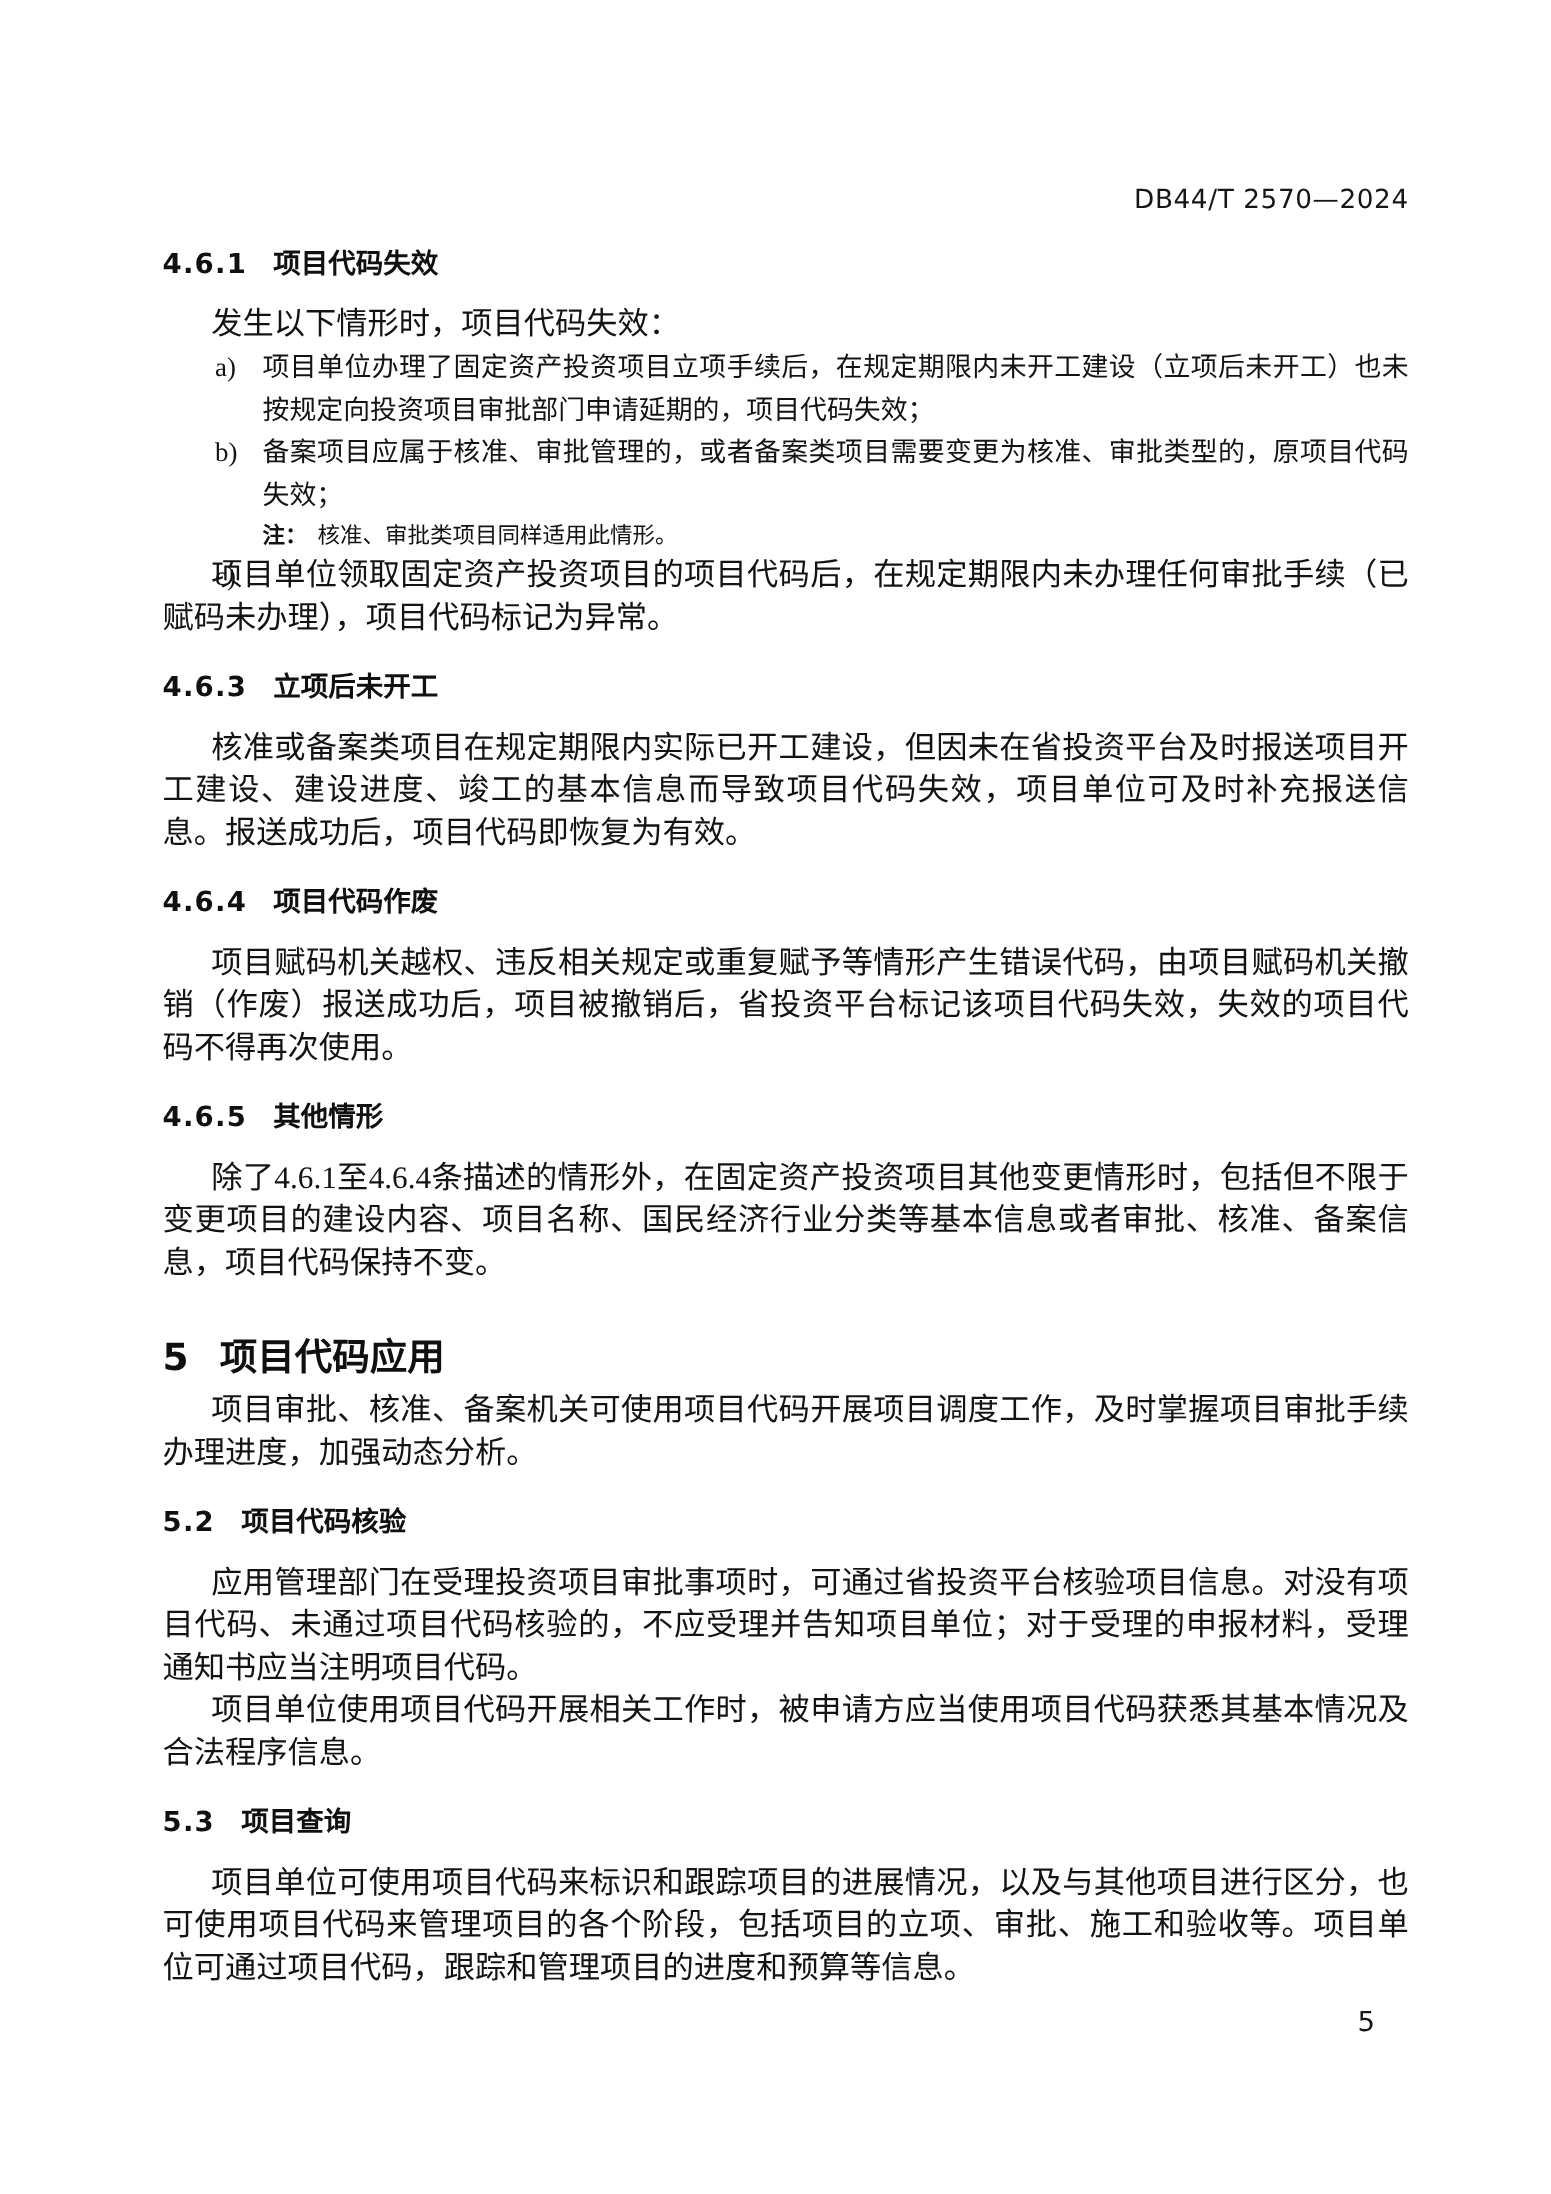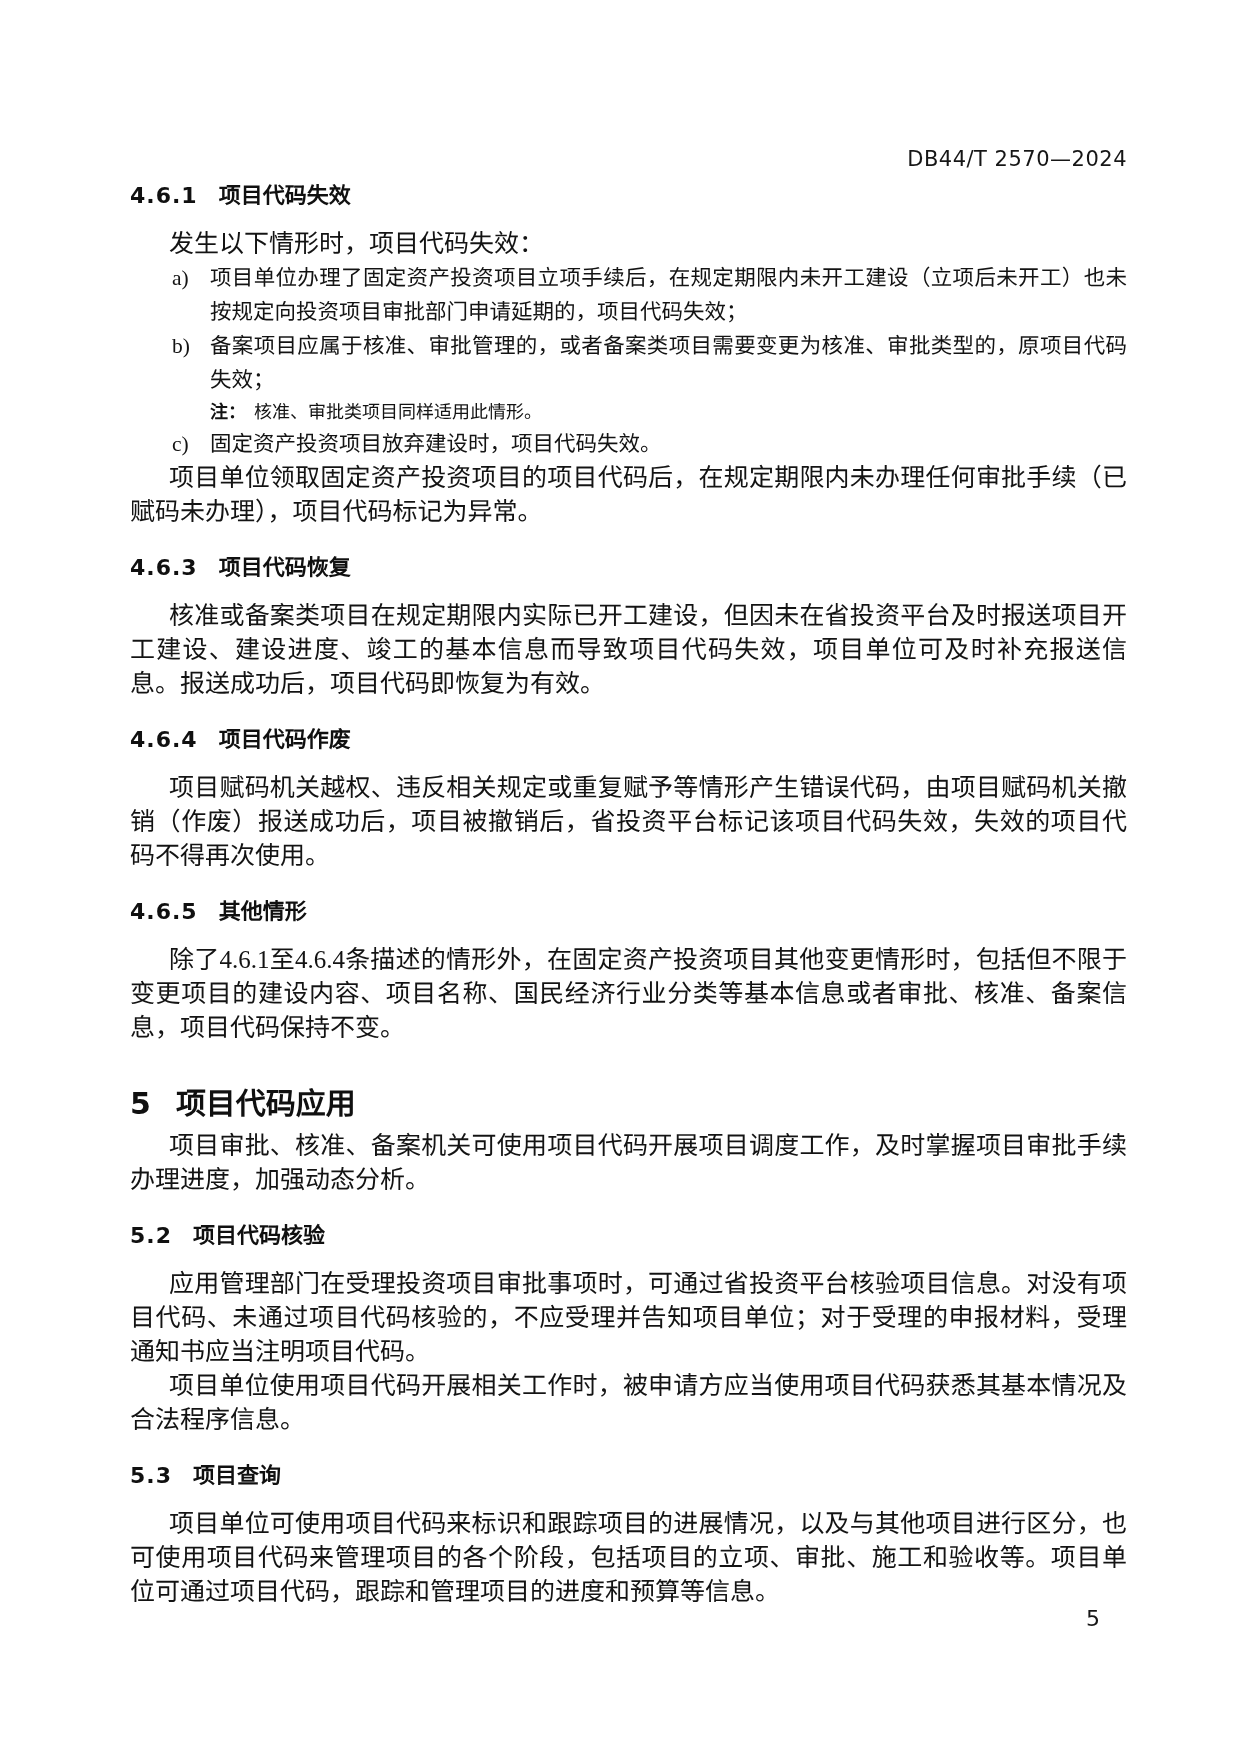--- a/index.html
+++ b/index.html
@@ -34,21 +34,21 @@
     width: 997px;
   }
   .sub-heading {
     font-family: "DejaVu Sans", "Liberation Sans", sans-serif;
     font-weight: bold;
     font-size: 22px;
     line-height: 26px;
     margin: 26px 0 18px 0;
     color: #101010;
   }
-  .sub-heading:first-child { margin-top: 0; }
+  .sub-heading:first-child { margin-top: 16px; }
   .clause-heading {
     font-family: "DejaVu Sans", "Liberation Sans", sans-serif;
     font-weight: bold;
     font-size: 30px;
     line-height: 26px;
     margin: 46px 0 12px 0;
     color: #101010;
   }
   .h-num { margin-right: 21px; letter-spacing: 1px; }
   .clause-heading .h-num { margin-right: 24px; }
@@ -99,23 +99,23 @@
 
 <div class="page">
   <div class="running-header">DB44/T 2570—2024</div>
 
   <main class="doc-body" id="doc-body">
       <div class="sub-heading"><span class="h-num">4.6.1</span><span class="h-title">项目代码失效</span></div>
       <p class="para">发生以下情形时，项目代码失效：</p>
       <div class="list-item"><span class="li-marker">a)</span><span class="li-text">项目单位办理了固定资产投资项目立项手续后，在规定期限内未开工建设（立项后未开工）也未按规定向投资项目审批部门申请延期的，项目代码失效；</span></div>
       <div class="list-item"><span class="li-marker">b)</span><span class="li-text">备案项目应属于核准、审批管理的，或者备案类项目需要变更为核准、审批类型的，原项目代码失效；</span></div>
       <div class="note-line"><span class="note-label">注：</span><span class="note-text">核准、审批类项目同样适用此情形。</span></div>
-      <div class="list-item"><span class="li-marker">c)</span><span class="li-text">固定资产投资项目放弃建设时，项目代码失效。</span></div>
+      <div class="list-item"><span class="li-marker">c)</span></div>
       <p class="para">项目单位领取固定资产投资项目的项目代码后，在规定期限内未办理任何审批手续（已赋码未办理），项目代码标记为异常。</p>
-      <div class="sub-heading"><span class="h-num">4.6.3</span><span class="h-title">项目代码恢复</span></div>
+      <div class="sub-heading"><span class="h-num">4.6.3</span><span class="h-title">立项后未开工</span></div>
       <p class="para">核准或备案类项目在规定期限内实际已开工建设，但因未在省投资平台及时报送项目开工建设、建设进度、竣工的基本信息而导致项目代码失效，项目单位可及时补充报送信息。报送成功后，项目代码即恢复为有效。</p>
       <div class="sub-heading"><span class="h-num">4.6.4</span><span class="h-title">项目代码作废</span></div>
       <p class="para">项目赋码机关越权、违反相关规定或重复赋予等情形产生错误代码，由项目赋码机关撤销（作废）报送成功后，项目被撤销后，省投资平台标记该项目代码失效，失效的项目代码不得再次使用。</p>
       <div class="sub-heading"><span class="h-num">4.6.5</span><span class="h-title">其他情形</span></div>
       <p class="para">除了4.6.1至4.6.4条描述的情形外，在固定资产投资项目其他变更情形时，包括但不限于变更项目的建设内容、项目名称、国民经济行业分类等基本信息或者审批、核准、备案信息，项目代码保持不变。</p>
       <div class="clause-heading"><span class="h-num">5</span><span class="h-title">项目代码应用</span></div>
       <p class="para">项目审批、核准、备案机关可使用项目代码开展项目调度工作，及时掌握项目审批手续办理进度，加强动态分析。</p>
       <div class="sub-heading"><span class="h-num">5.2</span><span class="h-title">项目代码核验</span></div>
       <p class="para">应用管理部门在受理投资项目审批事项时，可通过省投资平台核验项目信息。对没有项目代码、未通过项目代码核验的，不应受理并告知项目单位；对于受理的申报材料，受理通知书应当注明项目代码。</p>
       <p class="para">项目单位使用项目代码开展相关工作时，被申请方应当使用项目代码获悉其基本情况及合法程序信息。</p>

